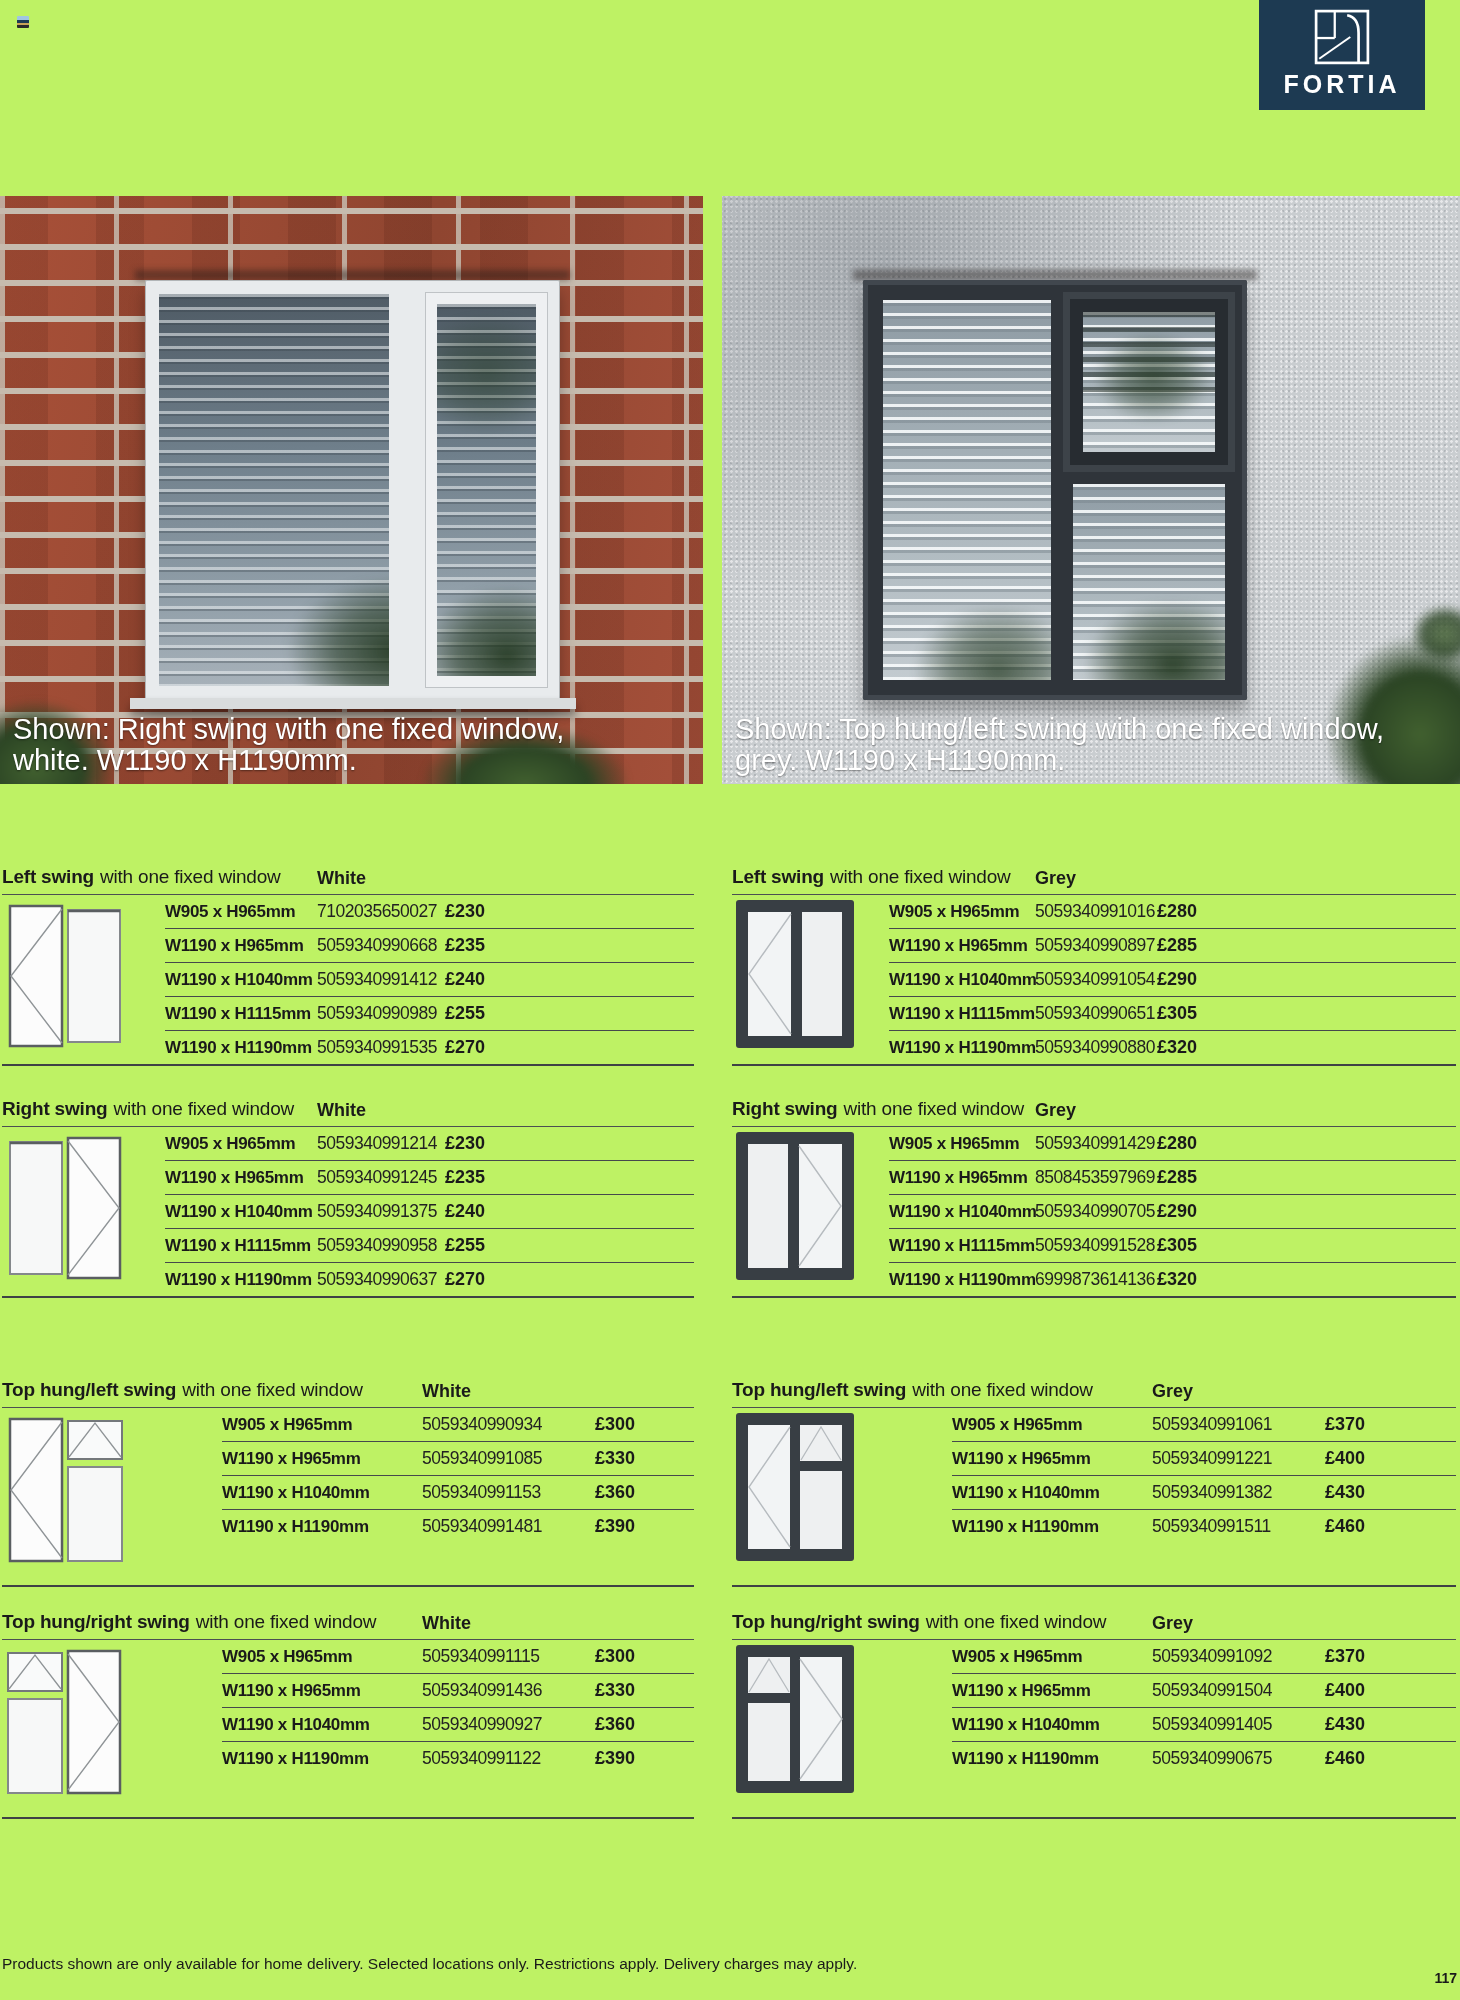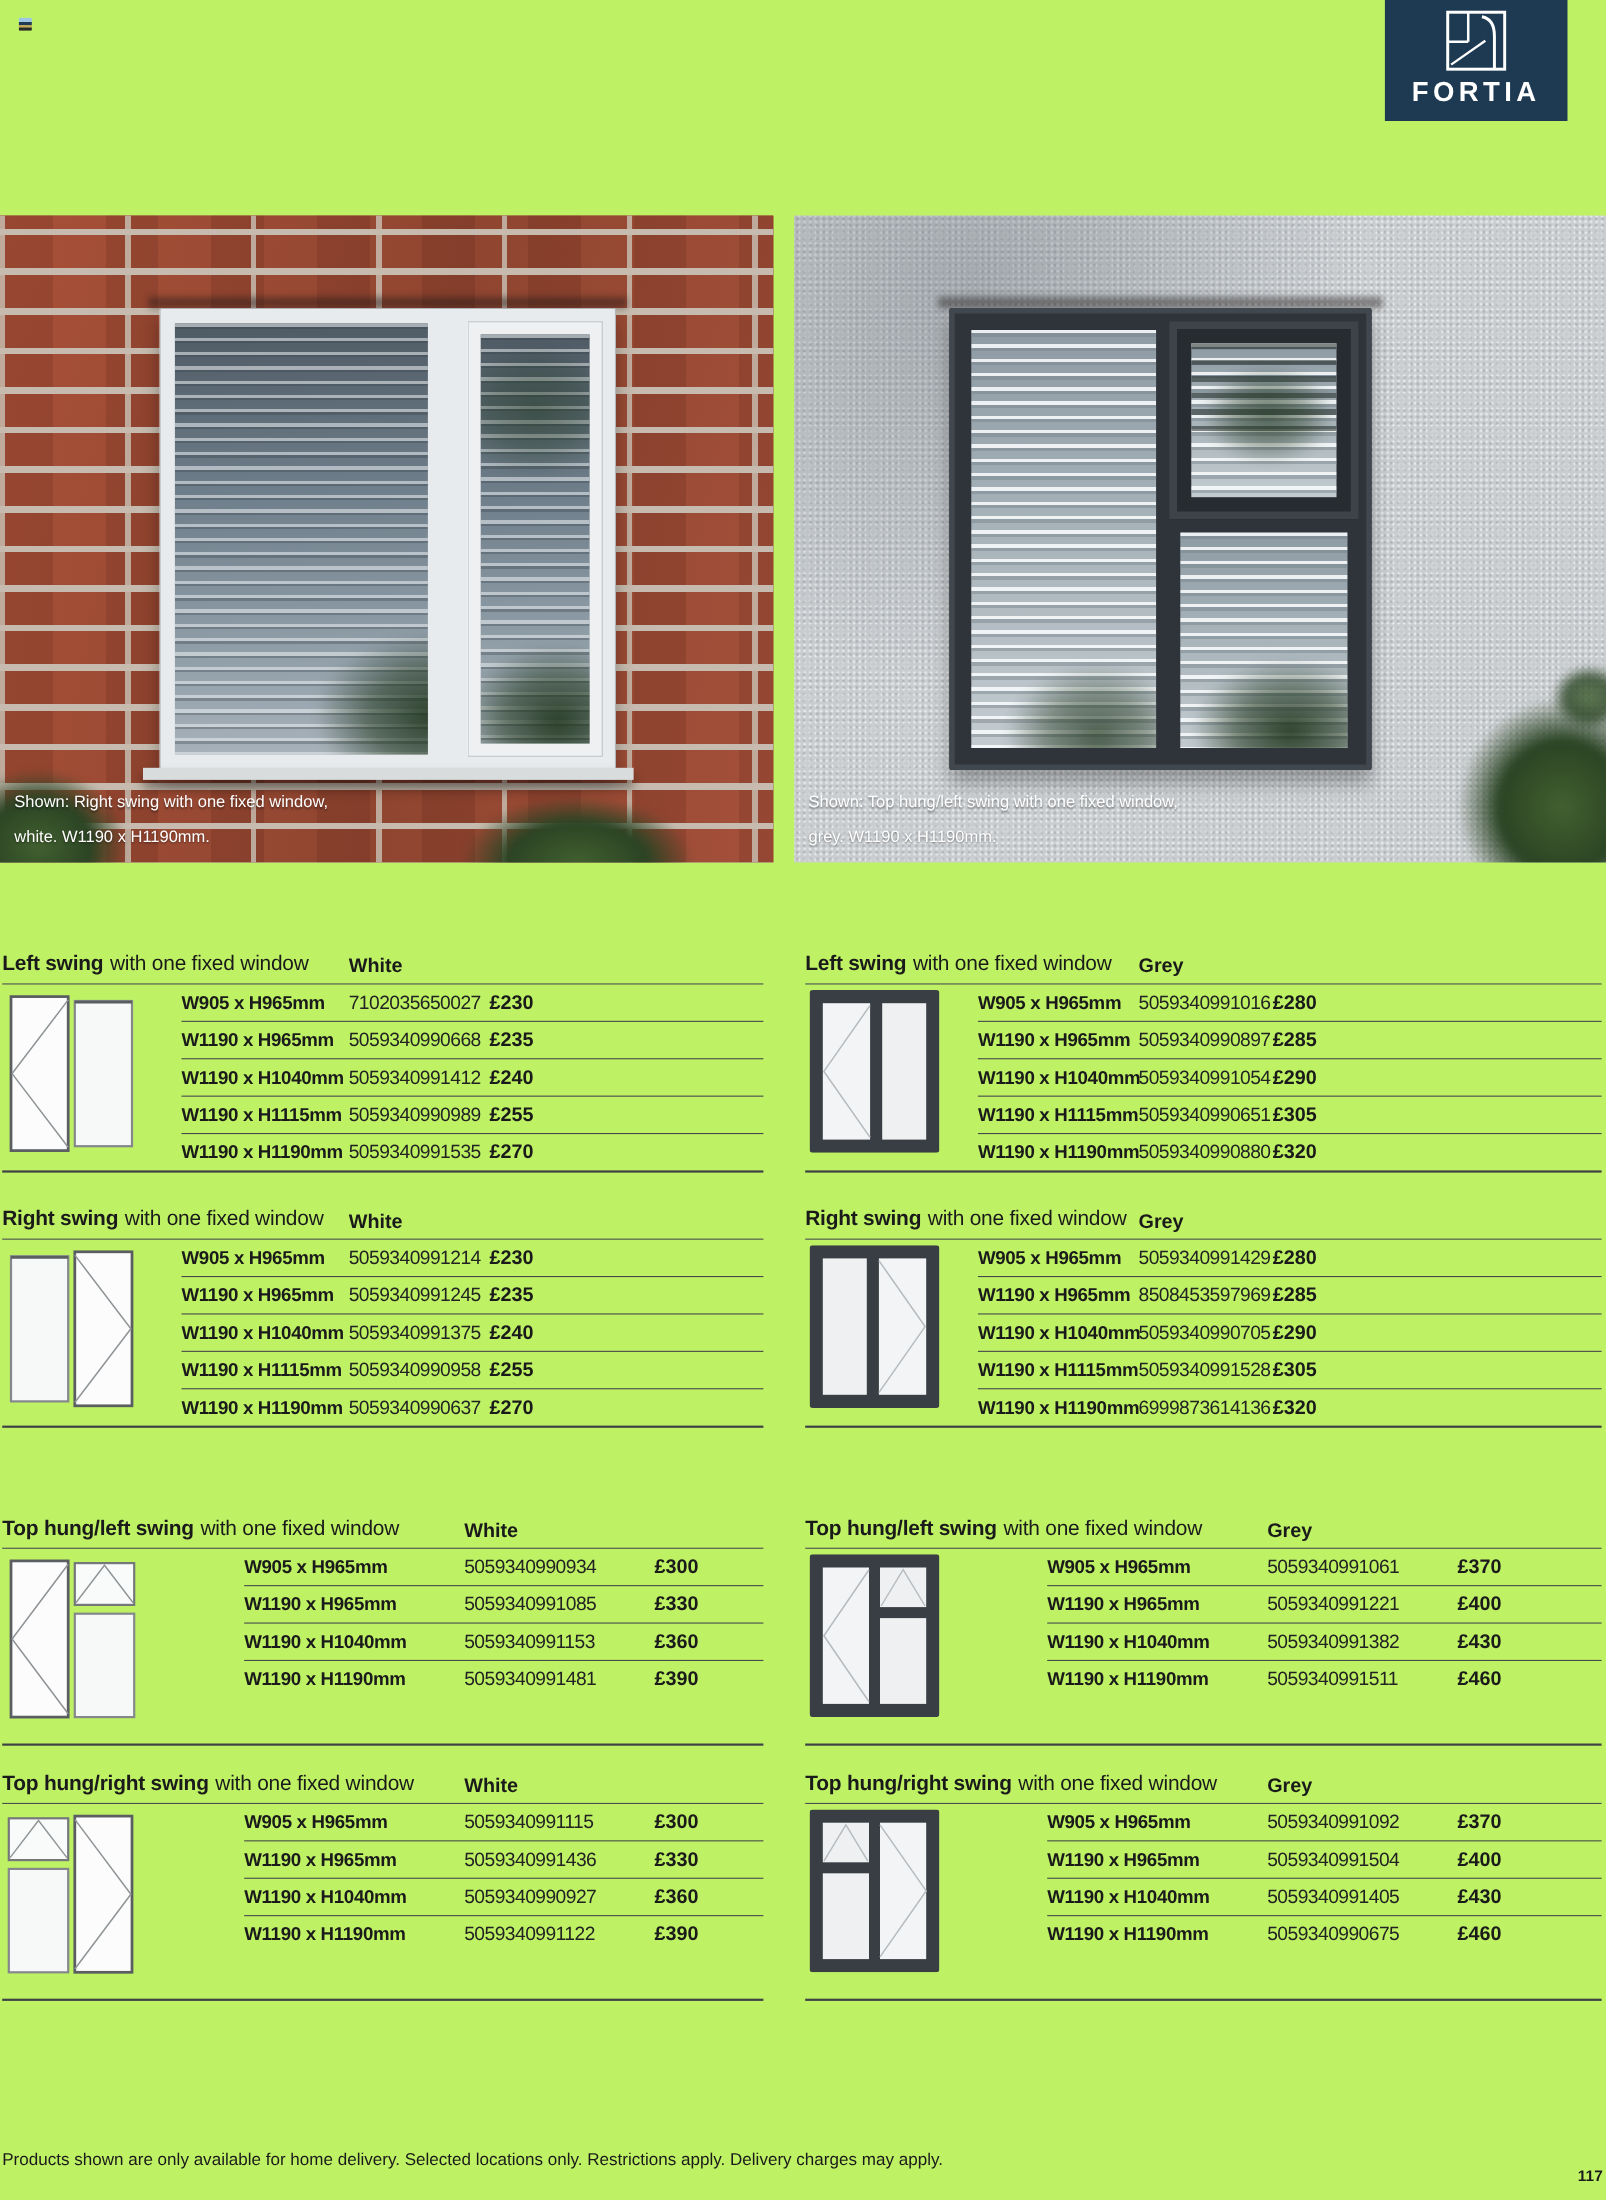--- a/index.html
+++ b/index.html
@@ -30,21 +30,21 @@
   }
   .photo-right{left:722px;width:738px;
     background-color:#c9cdd0;
     background-image:
       radial-gradient(circle at 22% 12%, rgba(88,96,105,.35), rgba(0,0,0,0) 46%),
       radial-gradient(rgba(120,126,132,.30) 1px, rgba(0,0,0,0) 1.6px),
       radial-gradient(rgba(255,255,255,.55) 1px, rgba(0,0,0,0) 1.6px);
     background-size:100% 100%,6px 6px,5px 5px;
     background-position:0 0,0 0,2px 3px;
   }
-  .caption{position:absolute;left:13px;bottom:8px;color:#fff;font-size:15px;line-height:31px;
+  .caption{position:absolute;left:13px;bottom:8px;color:#fff;font-size:29px;line-height:31px;
            text-shadow:0 1px 2px rgba(0,0,0,.45);}
 
   .lintel{position:absolute;background:rgba(30,25,22,.45);filter:blur(3px);}
 
   
   .white-window{position:absolute;left:145px;top:84px;width:415px;height:420px;background:#e8ebed;
                 border-radius:2px;box-shadow:inset 0 0 0 1px rgba(110,115,118,.45), 0 12px 16px rgba(0,0,0,.30);}
   .glass{position:absolute;overflow:hidden;background:linear-gradient(178deg,#4e5a64,#6f7f8b 40%,#909ea8 75%,#a8b2ba);}
   .blinds{position:absolute;inset:0;
           background:repeating-linear-gradient(180deg, rgba(236,240,242,.55) 0 3px, rgba(52,62,70,.32) 3px 5px, rgba(0,0,0,0) 5px 13px);}

